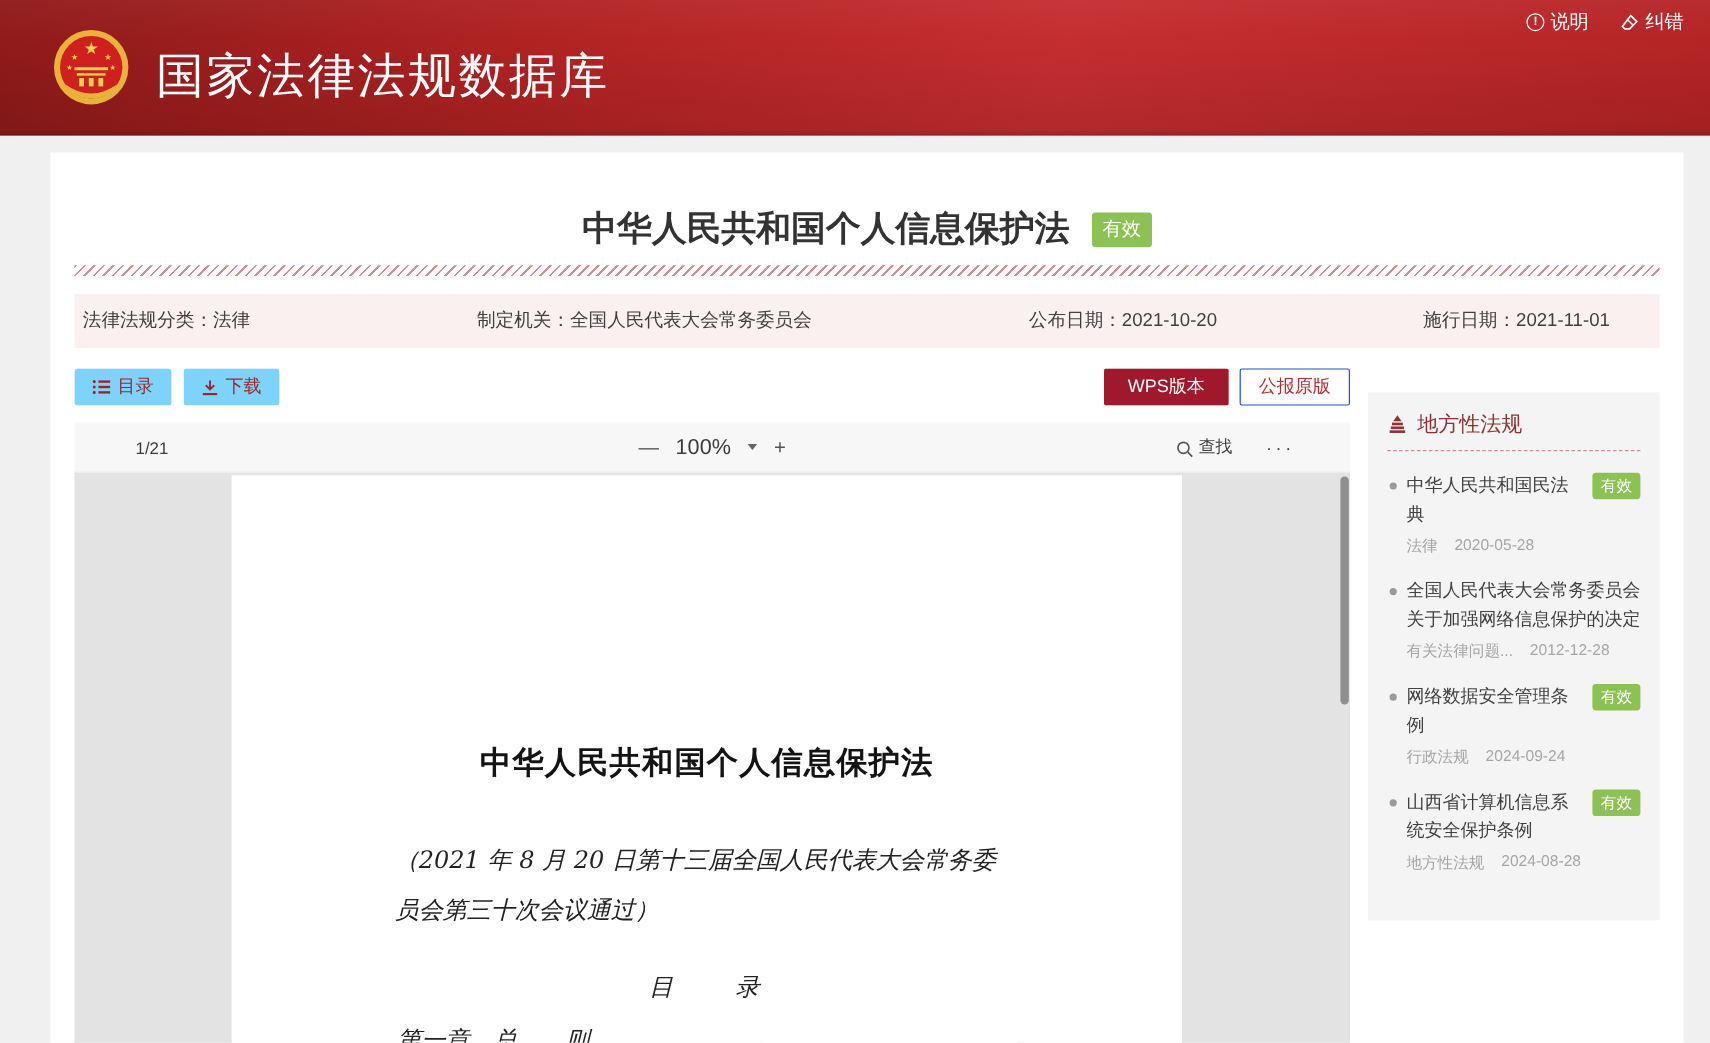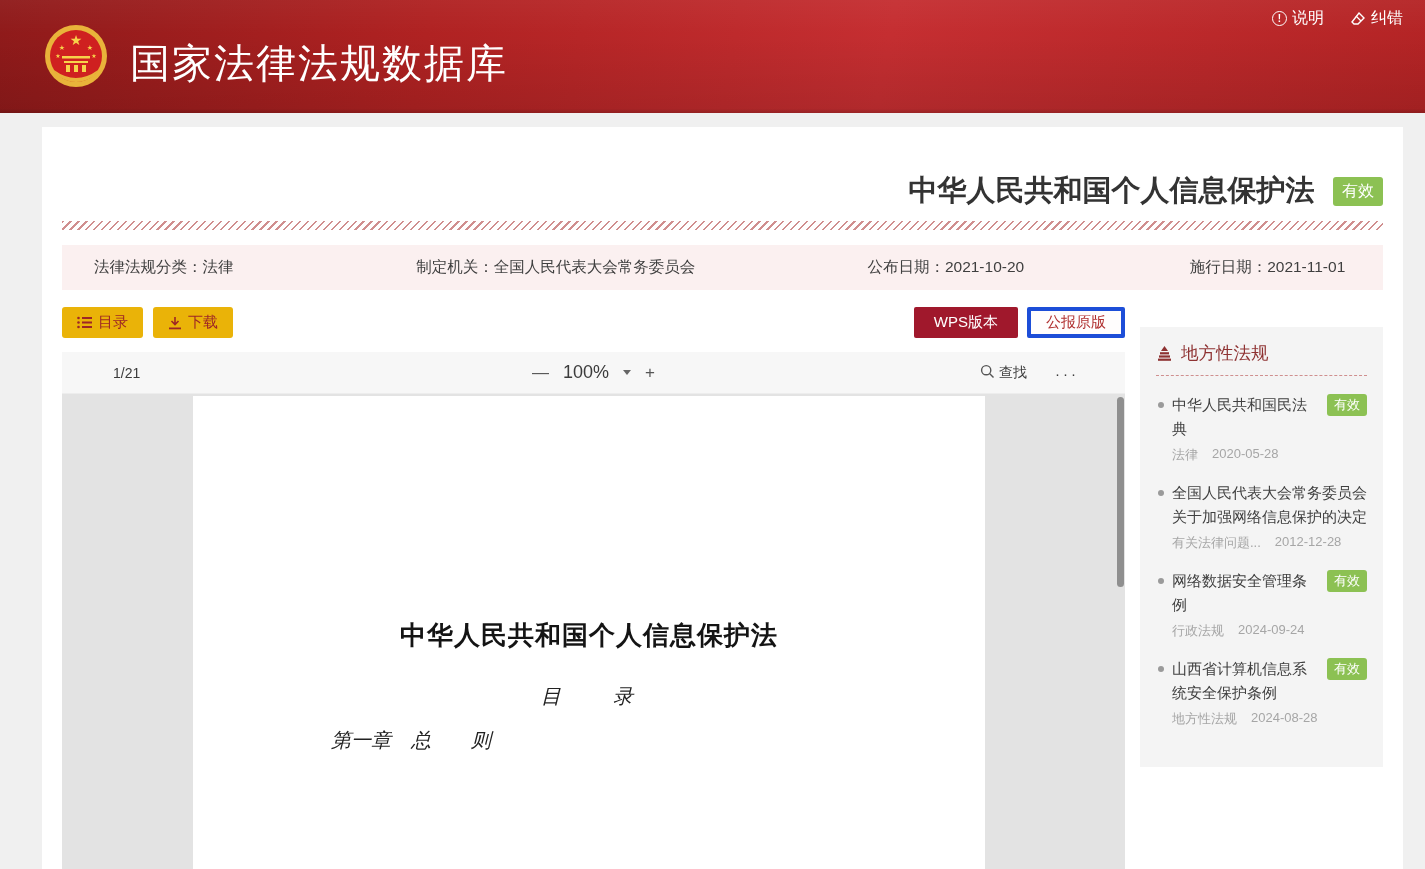--- a/index.html
+++ b/index.html
@@ -25,68 +25,68 @@
     display:inline-flex; align-items:center; justify-content:center;
     font-size:10px; font-weight:bold; line-height:1;
   }
 
   
   .card {
     position:absolute; left:42px; top:127px; width:1361px; height:762px;
     background:#ffffff; padding:0 20px;
   }
 
-  .doc-title-row { text-align:right; padding-top:44px; height:90px; white-space:nowrap; }
+  .doc-title-row { text-align:center; padding-top:44px; height:90px; white-space:nowrap; }
   .doc-title { display:inline-block; font-size:29px; font-weight:bold; color:#333; vertical-align:middle; }
   .badge {
     display:inline-block; background:#8cc153; color:#fff; font-size:16px;
     padding:4px 9px; border-radius:3px; margin-left:14px; vertical-align:middle;
   }
   .hatch-divider {
     height:9px; margin-top:4px;
     background:repeating-linear-gradient(135deg, #d08f8f 0, #d08f8f 1.6px, rgba(0,0,0,0) 1.6px, rgba(0,0,0,0) 5.6px);
   }
 
   .meta-bar {
     margin-top:15px; height:45px; background:#fbf0f0;
     display:grid; grid-template-columns:25% 35% 25% 15%;
-    align-items:center; padding-left:32px; font-size:15.5px; color:#3f3f3f;
+    align-items:center; padding-left:7px; font-size:15.5px; color:#3f3f3f;
   }
   .meta-field { white-space:nowrap; }
 
   
   .main-row { display:flex; margin-top:17px; }
   .main-col { width:1063px; }
   .side-col { width:243px; margin-left:15px; margin-top:20px; }
 
   .actions-row { display:flex; align-items:center; height:31px; }
   .btn { display:inline-flex; align-items:center; gap:6px; font-size:15px; height:31px;
          padding:0 14px; border-radius:3px; cursor:pointer; border:1px solid transparent; }
-  .btn-gray { background:#eab308; color:#9d2626; }
+  .btn-gray { background:#7dd3fc; color:#9d2626; }
   .btn-gray + .btn-gray { margin-left:10px; }
   .spacer { flex:1; }
   .btn-wps { background:#a0182c; color:#fff; border-radius:2px; padding:0 19px; }
-  .btn-gazette { background:#fffdfd; color:#b03030; border:4px solid #1d4ed8; border-radius:2px; padding:0 15px; margin-left:9px; }
+  .btn-gazette { background:#fffdfd; color:#b03030; border:1px solid #1d4ed8; border-radius:2px; padding:0 15px; margin-left:9px; }
 
   
   .viewer { margin-top:14px; }
   .viewer-toolbar {
     position:relative; height:42px; background:#f7f7f7; border-bottom:1px solid #ededed;
     display:flex; align-items:center; justify-content:center; color:#3c3c3c; font-size:14px;
   }
   .page-indicator { position:absolute; left:51px; top:13px; }
   .zoom-group { display:flex; align-items:center; gap:14px; }
   .zoom-btn { font-size:17px; color:#555; cursor:pointer; background:none; border:none; line-height:1; }
   .zoom-level { font-size:18px; color:#3c3c3c; }
   .caret-down {
     width:0; height:0; border-left:4px solid transparent; border-right:4px solid transparent;
     border-top:5px solid #666; display:inline-block; cursor:pointer;
   }
   .toolbar-right { position:absolute; right:46px; top:0; height:42px; display:flex; align-items:center; gap:28px; }
-  .find-control { display:inline-flex; align-items:flex-start; gap:4px; cursor:pointer; color:#3c3c3c; }
+  .find-control { display:inline-flex; align-items:flex-end; gap:4px; cursor:pointer; color:#3c3c3c; }
   .more-dots { letter-spacing:3px; font-size:15px; color:#3c3c3c; cursor:pointer; }
 
   .pdf-area { position:relative; height:477px; background:#e3e3e3; overflow:hidden; }
   .pdf-page {
     position:absolute; left:131px; top:2px; width:792px; height:560px; background:#ffffff;
   }
   .pdf-scroll-thumb {
     position:absolute; right:1px; top:3px; width:7px; height:190px;
     background:#8f8f8f; border-radius:4px;
   }
@@ -218,20 +218,24 @@
               </svg>
               <span>查找</span>
             </span>
             <span class="more-dots">···</span>
           </span>
         </div>
 
         <div class="pdf-area">
           <div class="pdf-page">
             <div class="pdf-doc-title">中华人民共和国个人信息保护法</div>
+            <div class="pdf-subtitle">
+              <div>（2021 年 8 月 20 日第十三届全国人民代表大会常务委</div>
+              <div>员会第三十次会议通过）</div>
+            </div>
             <div class="pdf-toc-heading">目　　录</div>
             <div class="pdf-first-line">第一章　总　　则</div>
           </div>
           <div class="pdf-scroll-thumb"></div>
         </div>
       </div>
     </div>
 
     <div class="side-col">
       <div class="related-box">

